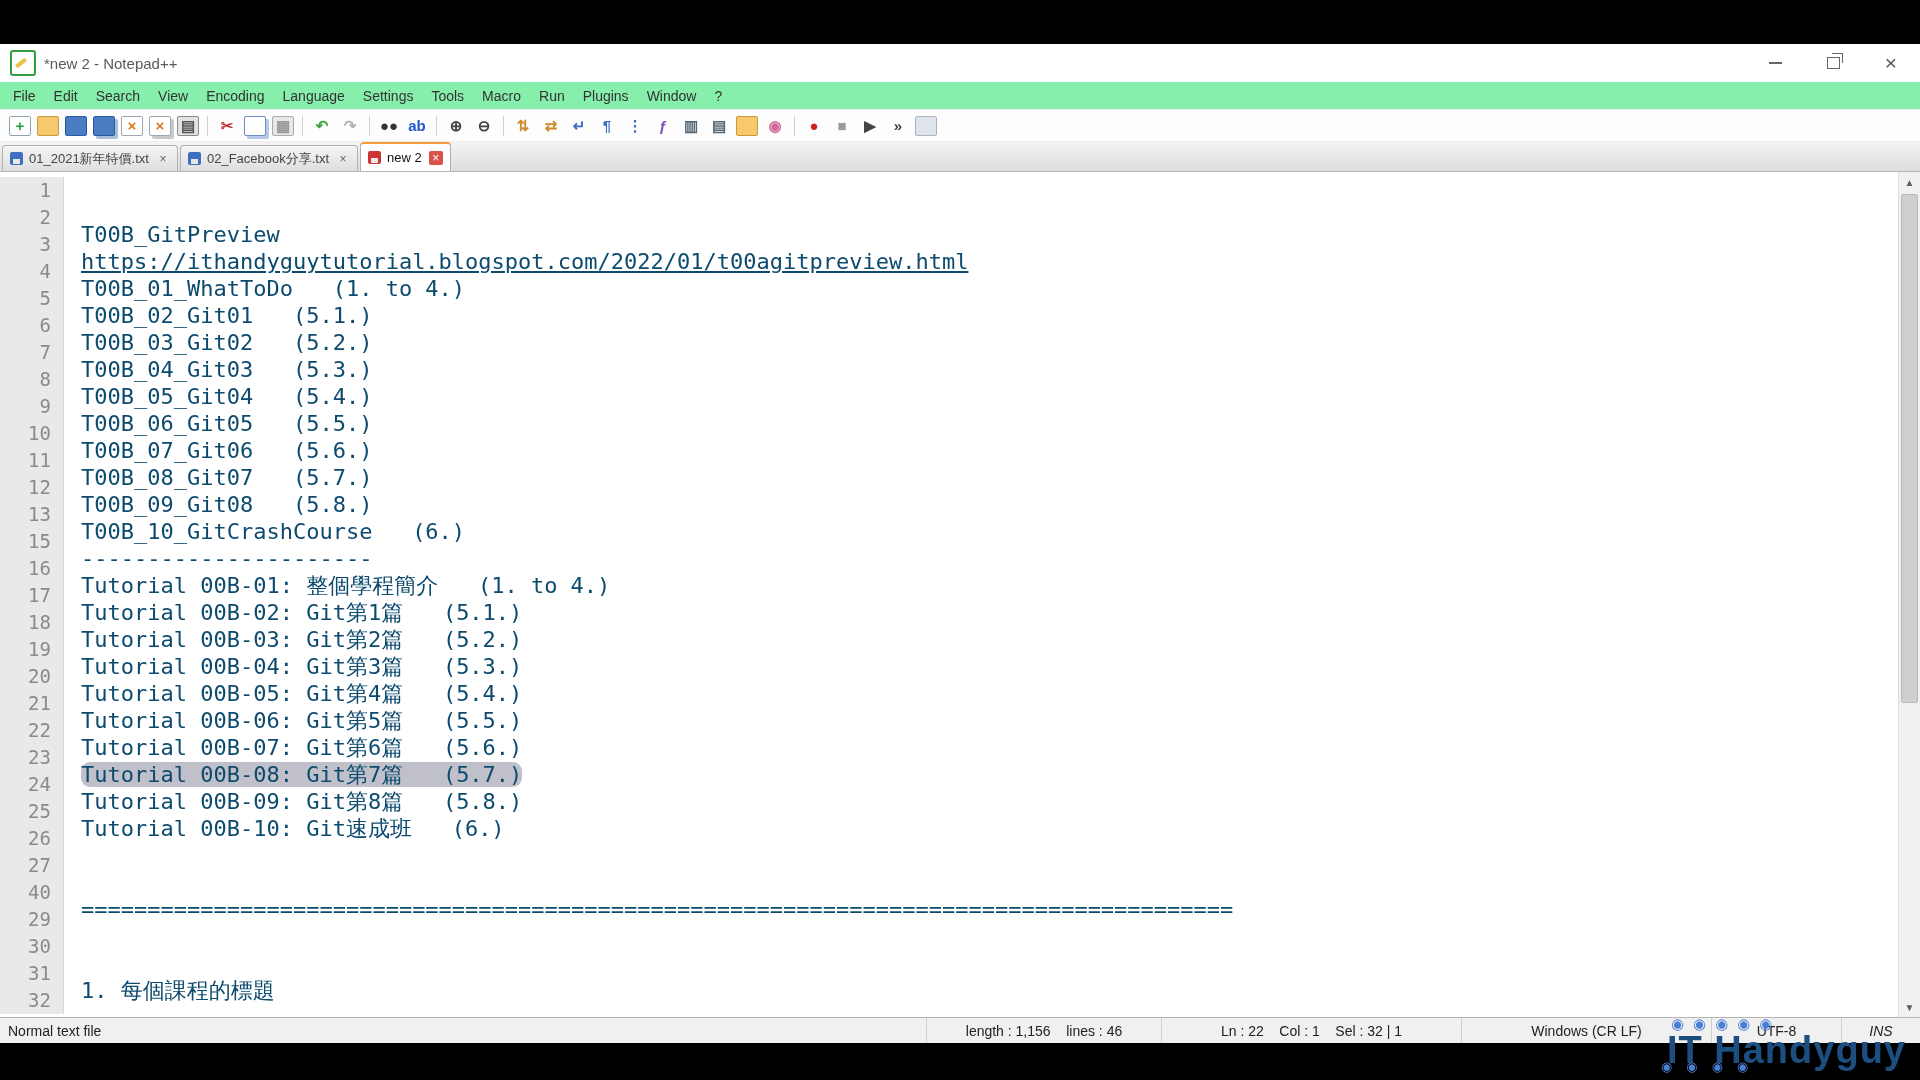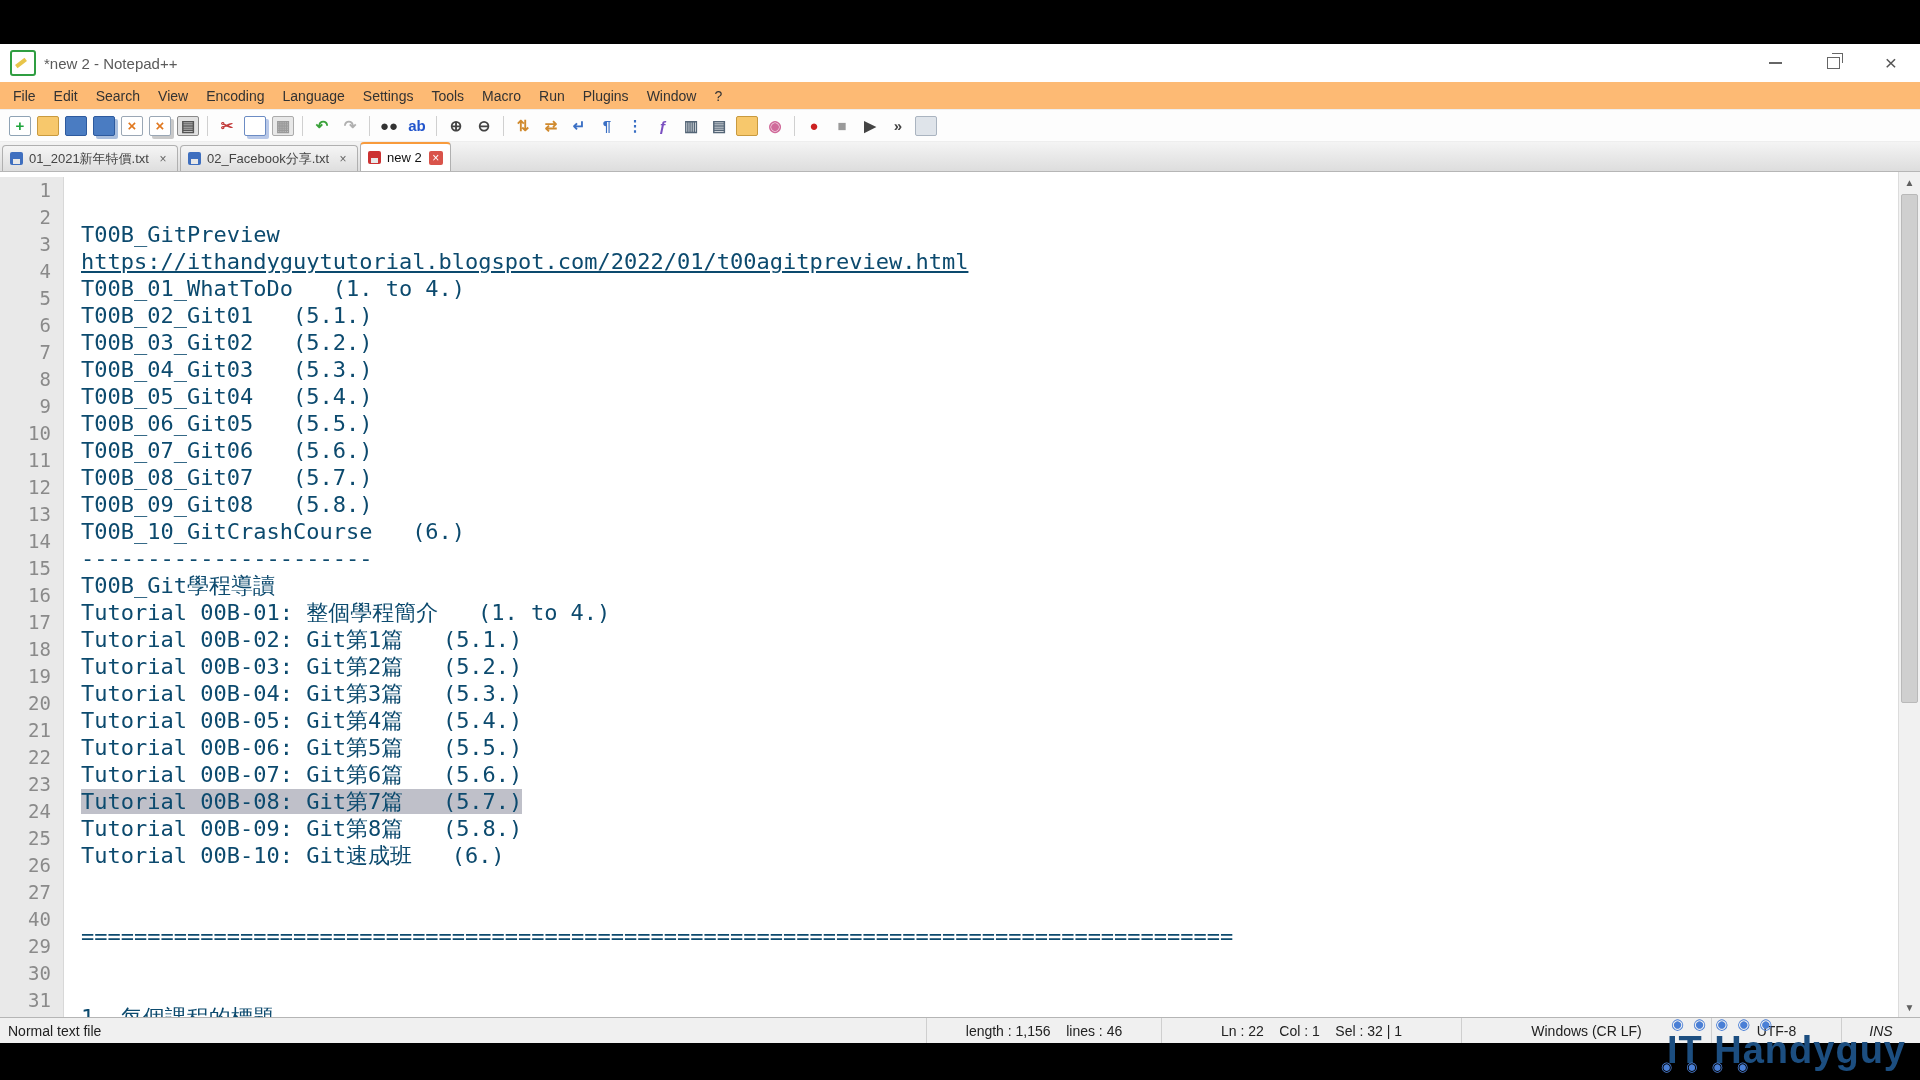--- a/index.html
+++ b/index.html
@@ -14,21 +14,21 @@
     background:#e8c54a;transform:rotate(-38deg);}
   #title-text{font-size:15px;color:#5a5a5a;}
   #win-controls{margin-left:auto;display:flex;height:100%;}
   .winbtn{width:58px;height:100%;display:flex;align-items:center;justify-content:center;color:#555;}
   #btn-min i{display:block;width:13px;height:2px;background:#666;}
   #btn-restore i{display:block;width:11px;height:10px;border:1.5px solid #666;position:relative;background:#fff;}
   #btn-restore i:before{content:"";position:absolute;right:-4px;top:-5px;width:10px;height:9px;
     border:1.5px solid #666;border-bottom:none;border-left:none;}
   #btn-close{font-size:21px;color:#555;}
   
-  #menubar{height:27px;display:flex;align-items:center;background:#fdba74;padding-left:4px;
+  #menubar{height:27px;display:flex;align-items:center;background:#86efac;padding-left:4px;
     border-bottom:1px solid #eee;flex:0 0 auto;}
   .menu-item{font-size:14px;color:#333;padding:3px 9px;cursor:default;}
   
   #toolbar{height:31px;display:flex;align-items:center;background:#fdfdfd;padding-left:6px;
     border-bottom:1px solid #eee;flex:0 0 auto;}
   .tbtn{width:26px;height:26px;margin:0 1px;display:flex;align-items:center;justify-content:center;}
   .tbtn .g{width:20px;height:18px;display:flex;align-items:center;justify-content:center;
     font-size:15px;font-weight:bold;border-radius:2px;line-height:1;}
   .tsep{width:1px;height:20px;background:#d0d0d0;margin:0 5px;}
   
@@ -47,21 +47,21 @@
   .tab.active .tab-close{background:#d9534a;color:#fff;}
   
   #editor{flex:1 1 auto;position:relative;background:#fff;overflow:hidden;}
   #lines{position:absolute;inset:0 21px 0 0;padding-top:5px;}
   .line{display:flex;height:27px;white-space:pre;}
   .ln{flex:0 0 64px;background:#e9e9e9;color:#8a8a8a;text-align:right;padding-right:12px;
     box-sizing:border-box;font:19px/27px "DejaVu Sans Mono",monospace;border-right:1px solid #d8d8d8;}
   .code{flex:1 1 auto;padding-left:17px;font:22px/27px "DejaVu Sans Mono",monospace;color:#0c4a6e;margin-top:44px;}
   .code.url{text-decoration:underline;}
   .line.current .code{background:#e8e8ff;}
-  .sel{background:#bfc0c9;}
+  .sel{background:#bfc0c9;border-radius:9px;}
   
   #vscroll{position:absolute;top:0;right:0;bottom:0;width:21px;background:#f1f1f1;border-left:1px solid #dcdcdc;}
   .scroll-arrow{position:absolute;left:0;width:21px;height:20px;display:flex;align-items:center;
     justify-content:center;font-size:10px;color:#606060;}
   #scroll-up{top:0;} #scroll-down{bottom:0;}
   #scroll-thumb{position:absolute;left:2px;right:2px;top:22px;height:60%;background:#cfcfcf;
     border:1px solid #b9b9b9;border-radius:2px;}
   
   #statusbar{height:25px;background:#f0f0f0;border-top:1px solid #b5b5b5;display:flex;
     font-size:14px;color:#222;flex:0 0 auto;white-space:pre;}
@@ -239,21 +239,20 @@
         <div class="line"><span class="ln">4</span><span class="code">T00B_02_Git01   (5.1.)</span></div>
         <div class="line"><span class="ln">5</span><span class="code">T00B_03_Git02   (5.2.)</span></div>
         <div class="line"><span class="ln">6</span><span class="code">T00B_04_Git03   (5.3.)</span></div>
         <div class="line"><span class="ln">7</span><span class="code">T00B_05_Git04   (5.4.)</span></div>
         <div class="line"><span class="ln">8</span><span class="code">T00B_06_Git05   (5.5.)</span></div>
         <div class="line"><span class="ln">9</span><span class="code">T00B_07_Git06   (5.6.)</span></div>
         <div class="line"><span class="ln">10</span><span class="code">T00B_08_Git07   (5.7.)</span></div>
         <div class="line"><span class="ln">11</span><span class="code">T00B_09_Git08   (5.8.)</span></div>
         <div class="line"><span class="ln">12</span><span class="code">T00B_10_GitCrashCourse   (6.)</span></div>
         <div class="line"><span class="ln">13</span><span class="code">----------------------</span></div>
-        <div class="line"><span class="ln">14</span><span class="code">T00B_Git學程導讀</span></div>
         <div class="line"><span class="ln">15</span><span class="code">Tutorial 00B-01: 整個學程簡介   (1. to 4.)</span></div>
         <div class="line"><span class="ln">16</span><span class="code">Tutorial 00B-02: Git第1篇   (5.1.)</span></div>
         <div class="line"><span class="ln">17</span><span class="code">Tutorial 00B-03: Git第2篇   (5.2.)</span></div>
         <div class="line"><span class="ln">18</span><span class="code">Tutorial 00B-04: Git第3篇   (5.3.)</span></div>
         <div class="line"><span class="ln">19</span><span class="code">Tutorial 00B-05: Git第4篇   (5.4.)</span></div>
         <div class="line"><span class="ln">20</span><span class="code">Tutorial 00B-06: Git第5篇   (5.5.)</span></div>
         <div class="line"><span class="ln">21</span><span class="code">Tutorial 00B-07: Git第6篇   (5.6.)</span></div>
         <div class="line current"><span class="ln">22</span><span class="code"><span class="sel">Tutorial 00B-08: Git第7篇   (5.7.)</span></span></div>
         <div class="line"><span class="ln">23</span><span class="code">Tutorial 00B-09: Git第8篇   (5.8.)</span></div>
         <div class="line"><span class="ln">24</span><span class="code">Tutorial 00B-10: Git速成班   (6.)</span></div>

